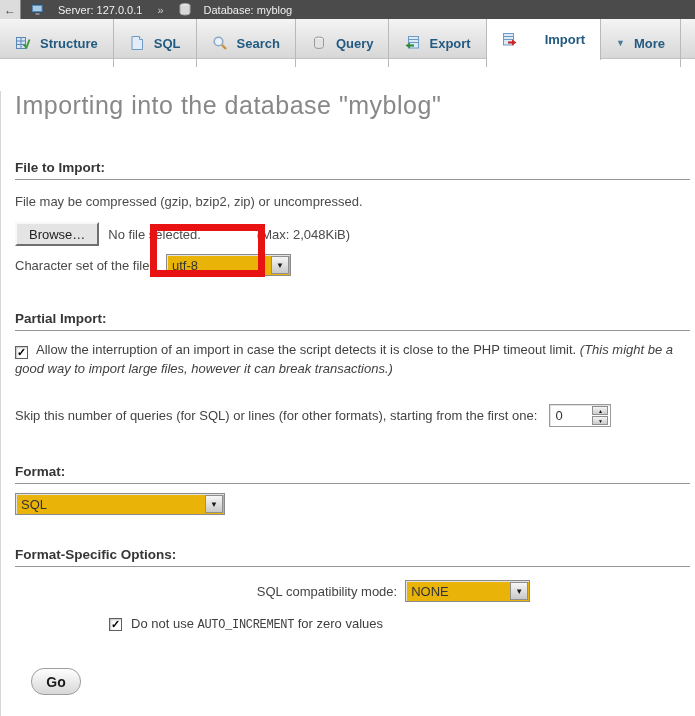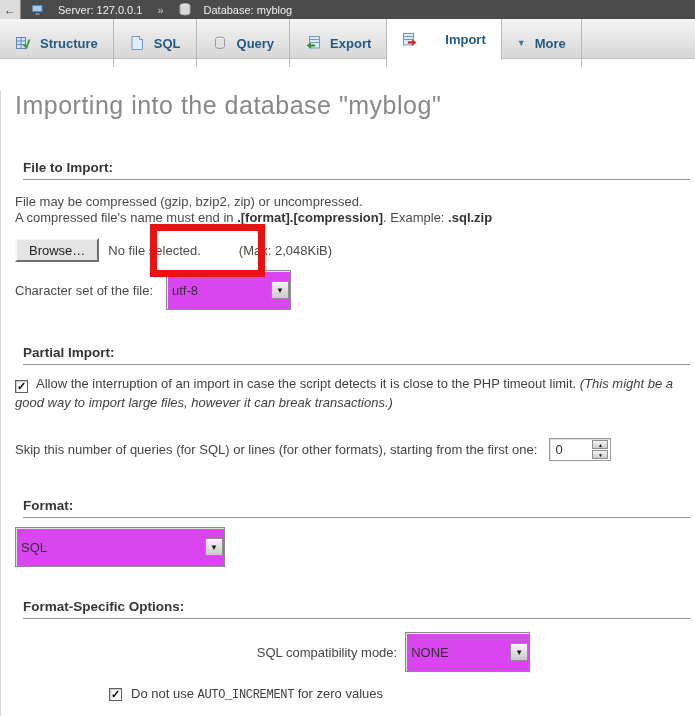--- a/index.html
+++ b/index.html
@@ -23,37 +23,37 @@
          border-right:1px solid #b9b9b9; font-weight:bold; color:#235a81; font-size:13px;
          height:48px; }
   .tab.active { background:#fff; position:relative; z-index:2; height:41px; margin-bottom:-1px;gap:27px; }
   .tab .chev { color:#4a7a99; font-size:9px; }
   .tab-fill { flex:1; }
 
   
   .content { padding:0 5px 0 14px; border-left:1px solid #d6d6d6; height:656px; }
   h1 { font-size:25px; font-weight:normal; color:#888; margin-top:32px; letter-spacing:0.5px; }
   .sect-head { font-weight:bold; color:#363636; font-size:13.5px; padding-bottom:4px;
-               border-bottom:1px solid #949494;margin-left:8px; }
+               border-bottom:1px solid #949494; }
   .mt40 { margin-top:40px; } .mt36 { margin-top:35px; } .mt38 { margin-top:37px; } .mt33 { margin-top:32px; }
   .desc { margin-top:14px; line-height:16px; color:#4a4a4a; }
   .desc2 { line-height:16px; color:#4a4a4a; }
   .b { font-weight:bold; color:#333; }
   .row { display:flex; align-items:center; }
   .lab148 { display:inline-block; width:151px; color:#4a4a4a; }
 
   
   .win-btn { height:24px; padding:0 12px; background:#e4e4e4; color:#222; font-size:13px;
              border-top:2px solid #f8f8f8; border-left:2px solid #f8f8f8;
              border-right:2px solid #6f6f6f; border-bottom:2px solid #6f6f6f;
              cursor:pointer; font-family:"Liberation Sans", sans-serif; }
 
   
   .xselect { display:inline-flex; align-items:center; justify-content:space-between;
-             height:40px; background:#d946ef; border:1px solid #8b8b8b;
+             height:22px; background:#eab308; border:1px solid #8b8b8b;
              box-shadow:inset 1px 1px 0 #e2e2e2; cursor:pointer; }
   .xselect .val { padding-left:5px; color:#333; }
   .xselect .btn { width:18px; height:18px; margin-right:1px; display:flex; align-items:center;
                   justify-content:center; font-size:8px; color:#1a1a1a;
                   background:linear-gradient(#f6f6f6,#c9c9c9); border:1px solid #8f8f8f; }
 
   
   .xcheck { width:13px; height:13px; background:#fff; border:1px solid #5f5f5f;
             box-shadow:inset 1px 1px 2px rgba(0,0,0,.25); display:inline-flex; flex:0 0 13px;
             align-items:center; justify-content:center; font-size:11px; font-weight:bold;
@@ -86,21 +86,21 @@
             background:linear-gradient(#fefefe,#d7d7d7); border:1px solid #9d9d9d;
             font-weight:bold; font-size:14px; color:#1a1a1a; cursor:pointer;
             font-family:"Liberation Sans", sans-serif; }
 
   
   .annotation { position:absolute; left:150px; top:224px; width:115px; height:53px;
                 border:7px solid #e81212; z-index:10; pointer-events:none; }
 
   .browse-row { margin-top:11px; height:26px; }
   .nofile { margin-left:9px; color:#4a4a4a; }
-  .maxtxt { margin-left:38px; color:#4a4a4a; }
+  .maxtxt { margin-left:56px; color:#4a4a4a; }
   .charset-row { margin-top:7px; }
   .charset-row .xselect { width:125px; }
   svg { display:block; }
 </style>
 </head>
 <body>
 
 <div class="page">
 
   <div class="topbar">
@@ -145,20 +145,29 @@
         <svg width="16" height="16" viewBox="0 0 16 16">
             <path d="M3 1.5 h7.5 l3 3 v10 h-10.5 z" fill="#e2edf9" stroke="#6f9ac4"></path>
             <path d="M10.5 1.5 v3 h3" fill="#ffffff" stroke="#6f9ac4"></path>
           </svg>
       </span>
       <span>SQL</span>
     </div>
     <div class="tab">
       <span>
         <svg width="16" height="16" viewBox="0 0 16 16">
+            <circle cx="6.5" cy="6.5" r="4.3" fill="#eaf2fb" stroke="#8fa9c4" stroke-width="1.6"></circle>
+            <line x1="10" y1="10" x2="14" y2="14" stroke="#c9913f" stroke-width="2.4"></line>
+          </svg>
+      </span>
+      <span>Search</span>
+    </div>
+    <div class="tab">
+      <span>
+        <svg width="16" height="16" viewBox="0 0 16 16">
             <ellipse cx="8" cy="4" rx="4.5" ry="2" fill="#f1f1f1" stroke="#9a9a9a"></ellipse>
             <path d="M3.5 4 v7.5 a4.5 2 0 0 0 9 0 v-7.5" fill="#e2e2e2" stroke="#9a9a9a"></path>
           </svg>
       </span>
       <span>Query</span>
     </div>
     <div class="tab">
       <span>
         <svg width="16" height="16" viewBox="0 0 16 16">
             <rect x="4.5" y="1.5" width="10" height="11.5" fill="#dce9f8" stroke="#6f9ac4"></rect>
@@ -189,23 +198,20 @@
     <div class="tab-fill"></div>
   </div>
 
   <div class="content">
 
     <h1>Importing into the database "myblog"</h1>
 
     
     <div class="sect-head mt40">File to Import:</div>
     <div class="desc">File may be compressed (gzip, bzip2, zip) or uncompressed.</div>
-    <div class="desc2">
-      <span>A compressed file's name must end in </span><span class="b">.[format].[compression]</span><span>. Example: </span><span class="b">.sql.zip</span>
-    </div>
     <div class="row browse-row">
       <button class="win-btn">Browse…</button>
       <span class="nofile">No file selected.</span>
       <span class="maxtxt">(Max: 2,048KiB)</span>
     </div>
     <div class="row charset-row">
       <span class="lab148">Character set of the file:</span>
       <div class="xselect">
         <span class="val">utf-8</span>
         <span class="btn">▼</span>

